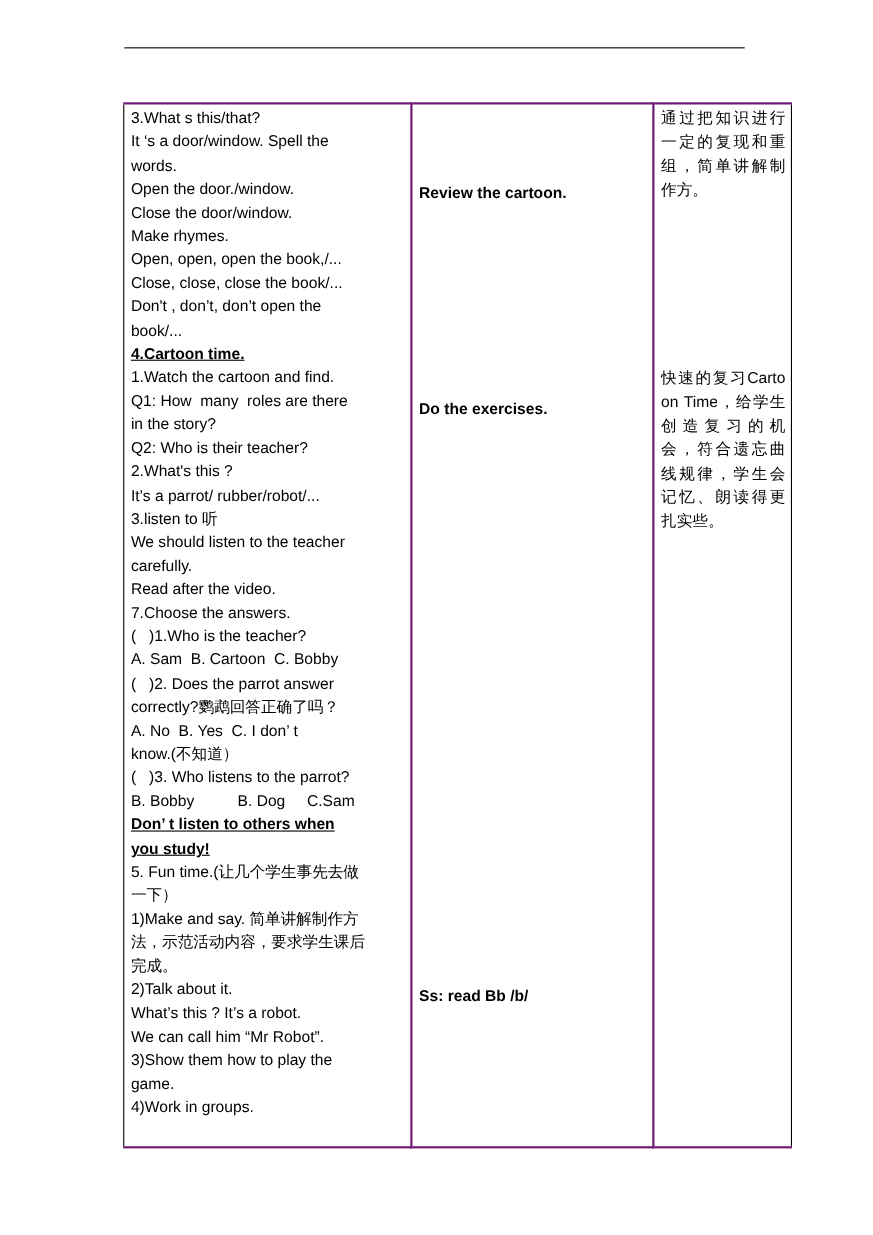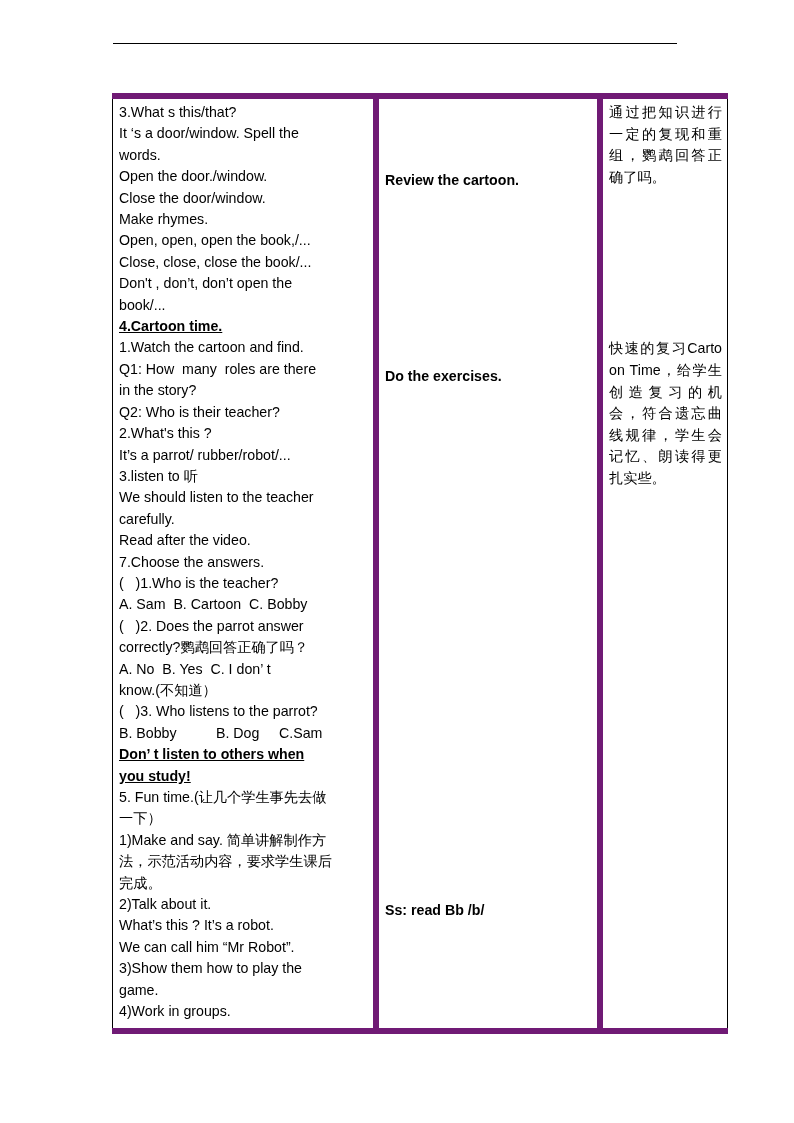--- a/index.html
+++ b/index.html
@@ -30,24 +30,24 @@
   .plan-table {
     position: absolute;
     left: 112px;
     top: 93px;
     width: 569px;
     border-collapse: collapse;
     table-layout: fixed;
   }
   .plan-table td {
     vertical-align: top;
-    padding: 3px 5px 6px 6px;
+    padding: 3px 5px 24px 6px;
     font-size: 14.2px;
     line-height: 21.4px;
-    border: 6px solid #701a75;
+    border: 2px solid #701a75;
   }
   
   .plan-table {
     border: 1.4px solid #000000;
   }
   .col-steps   { width: 249px; border-left: none !important; }
   .col-notes   { width: 207px; font-weight: bold; }
   .col-purpose { width: 113px; border-right: none !important; }
 
   .col-purpose {
@@ -129,20 +129,20 @@
       <td class="col-notes">
         <div class="notes-pad-a"></div>
         <span class="line">Review the cartoon.</span>
         <div class="notes-pad-b"></div>
         <span class="line">Do the exercises.</span>
         <div class="notes-pad-c"></div>
         <span class="line">Ss: read Bb /b/</span>
       </td>
 
       <td class="col-purpose">
-        <div class="purpose-block">通过把知识进行一定的复现和重组，鹦鹉回答正确了吗。</div>
+        <div class="purpose-block">通过把知识进行一定的复现和重组，简单讲解制作方。</div>
         <div class="purpose-gap"></div>
         <div class="purpose-block">快速的复习Cartoon Time，给学生创造复习的机会，符合遗忘曲线规律，学生会记忆、朗读得更扎实些。</div>
       </td>
 
     </tr>
   </tbody>
 </table>
 
 </body></html>

